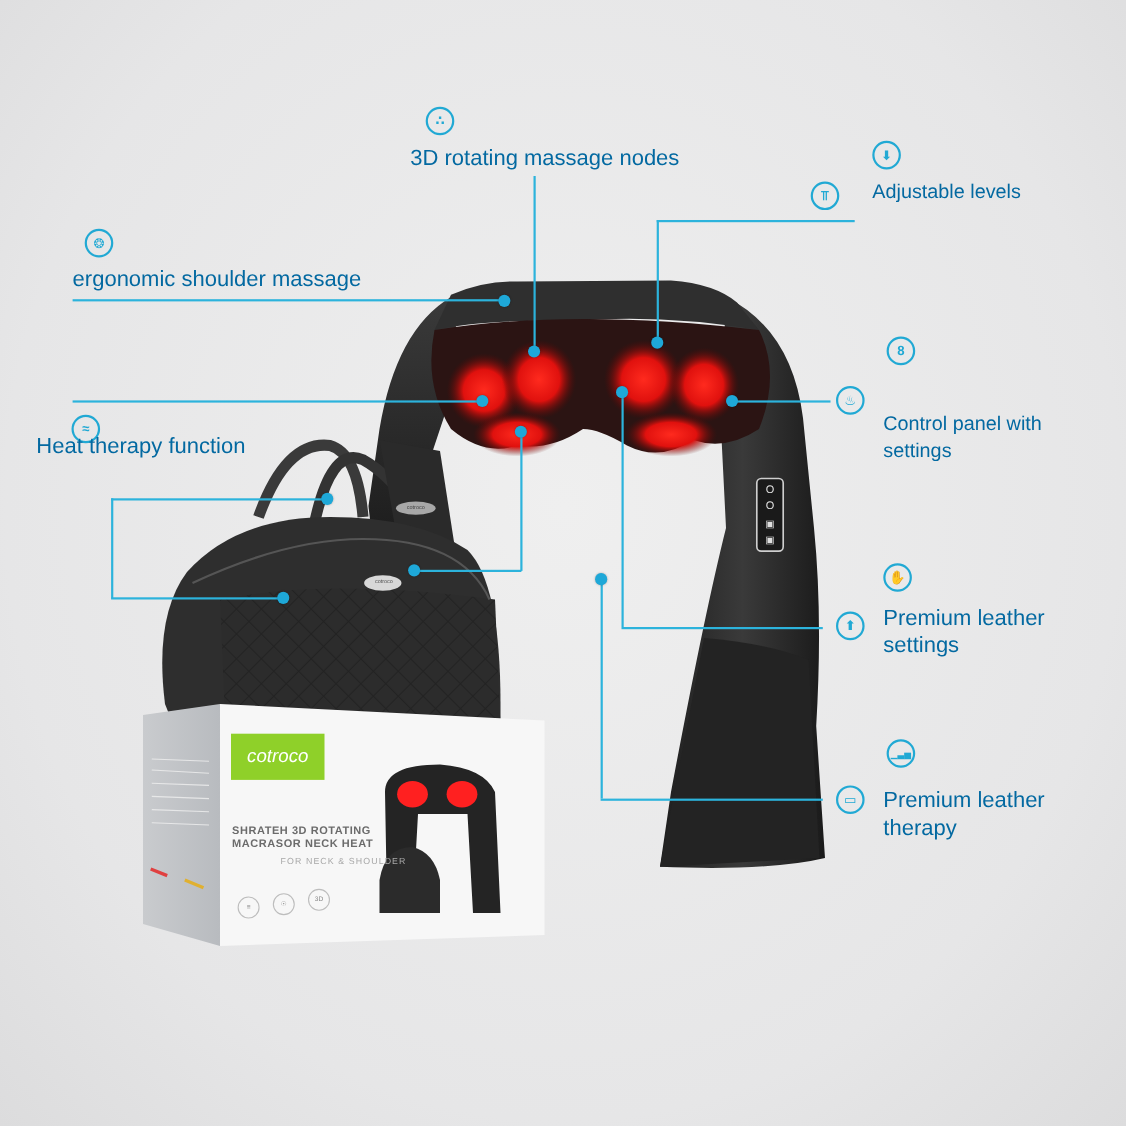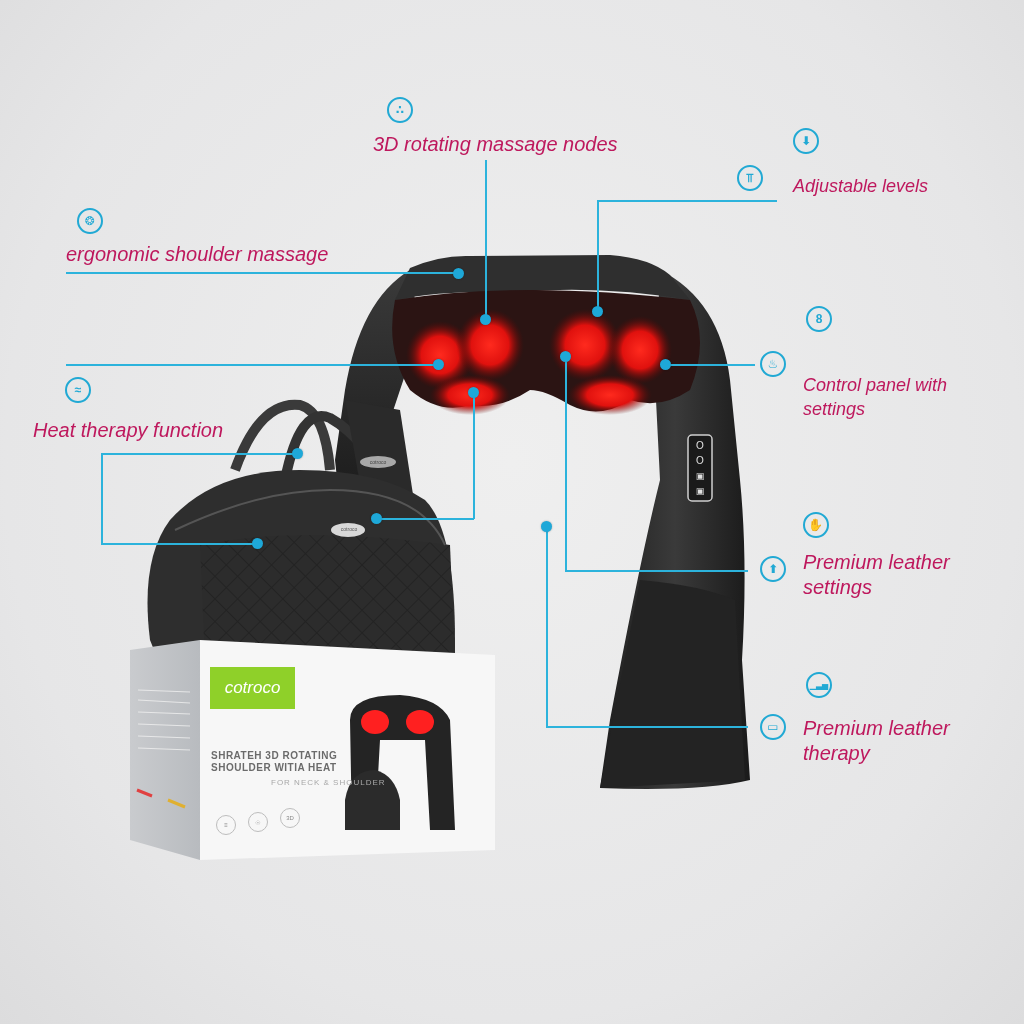--- a/index.html
+++ b/index.html
@@ -1,25 +1,25 @@
 <!DOCTYPE html>
 <html><head>
 <meta charset="utf-8">
 <style>
   html,body{margin:0;padding:0;}
   body{width:1024px;height:1024px;background:#e9e9ea;position:relative;overflow:hidden;font-family:"Liberation Sans","DejaVu Sans",sans-serif;color:#1d1d1d;}
   .bg{position:absolute;inset:0;background:radial-gradient(ellipse at 50% 45%,#efefef 0%,#e6e6e7 70%,#dcdcdd 100%);}
-  .lbl{position:absolute;font-size:20px;line-height:25px;color:#be185d;white-space:nowrap;font-style:italic;}
+  .lbl{position:absolute;font-size:20px;line-height:25px;color:#0369a1;white-space:nowrap;}
   .ic{position:absolute;width:26px;height:26px;border:2px solid #21a9d4;border-radius:50%;box-sizing:border-box;display:flex;align-items:center;justify-content:center;color:#21a9d4;font-size:12px;font-weight:bold;background:transparent;}
   .ln{position:absolute;background:#2cb3dc;}
   .dot{position:absolute;width:11px;height:11px;border-radius:50%;background:#1ea8d8;margin:-5px 0 0 -5px;box-shadow:0 0 2px rgba(0,0,0,.3);}
   svg.art{position:absolute;left:0;top:0;}
   .box-brand{position:absolute;left:210px;top:667px;width:85px;height:42px;background:#8fd029;color:#fff;font-size:17px;display:flex;align-items:center;justify-content:center;font-style:italic;}
   .box-title{position:absolute;left:211px;top:750px;font-size:10px;line-height:12px;color:#6b6b6b;font-weight:bold;letter-spacing:.5px;white-space:nowrap;}
-  .box-sub{position:absolute;left:227px;top:778px;font-size:8px;color:#a8a8a8;letter-spacing:1px;white-space:nowrap;padding-left:44px;}
+  .box-sub{position:absolute;left:211px;top:778px;font-size:8px;color:#a8a8a8;letter-spacing:1px;white-space:nowrap;padding-left:44px;}
   .box-icon{position:absolute;width:18px;height:18px;border:1px solid #bdbdbd;border-radius:50%;font-size:6px;color:#888;display:flex;align-items:center;justify-content:center;}
 </style>
 </head>
 <body>
 
 <div class="bg"></div>
 
 <svg class="art" width="1024" height="1024" viewBox="0 0 1024 1024">
   <defs>
     <radialGradient id="glow" cx="50%" cy="50%" r="50%">
@@ -121,27 +121,27 @@
 <div class="dot" style="left:297px;top:453px"></div>
 <div class="dot" style="left:257px;top:543px"></div>
 <div class="dot" style="left:376px;top:518px"></div>
 <div class="dot" style="left:546px;top:526px"></div>
 
 <div class="ic" style="left:387px;top:97px">∴</div>
 <div class="lbl" style="left:373px;top:132px">3D rotating massage nodes</div>
 
 <div class="ic" style="left:793px;top:128px">⬇</div>
 <div class="ic" style="left:737px;top:165px">⫪</div>
-<div class="lbl" style="left:793px;top:174px;font-size:18px">Adjustable levels</div>
+<div class="lbl" style="left:793px;top:162px;font-size:18px">Adjustable levels</div>
 
 <div class="ic" style="left:77px;top:208px">❂</div>
 <div class="lbl" style="left:66px;top:242px">ergonomic shoulder massage</div>
 
 <div class="ic" style="left:65px;top:377px">≈</div>
-<div class="lbl" style="left:33px;top:418px">Heat therapy function</div>
+<div class="lbl" style="left:33px;top:394px">Heat therapy function</div>
 
 <div class="ic" style="left:806px;top:306px">8</div>
 <div class="ic" style="left:760px;top:351px">♨</div>
 <div class="lbl" style="left:803px;top:373px;font-size:18px;line-height:24px">
   <div>Control panel with</div>
   <div>settings</div>
 </div>
 
 <div class="ic" style="left:803px;top:512px">✋</div>
 <div class="ic" style="left:760px;top:556px">⬆</div>
@@ -163,18 +163,18 @@
   <span style="color:#e0e0e0;font-size:9px;line-height:12px;">▣</span>
   <span style="color:#e0e0e0;font-size:9px;line-height:12px;">▣</span>
 </div>
 
 <div style="position:absolute;left:335px;top:526px;width:28px;font-size:5px;color:#555;text-align:center;">cotroco</div>
 <div style="position:absolute;left:365px;top:459px;width:26px;font-size:5px;color:#444;text-align:center;">cotroco</div>
 
 <div class="box-brand">cotroco</div>
 <div class="box-title">
   <div>SHRATEH 3D ROTATING</div>
-  <div>SHOULDER WITIA HEAT</div>
+  <div>MACRASOR NECK HEAT</div>
 </div>
 <div class="box-sub">FOR NECK &amp; SHOULDER</div>
 <div class="box-icon" style="left:216px;top:815px">≡</div>
 <div class="box-icon" style="left:248px;top:812px">☉</div>
 <div class="box-icon" style="left:280px;top:808px">3D</div>
 
 </body></html>

